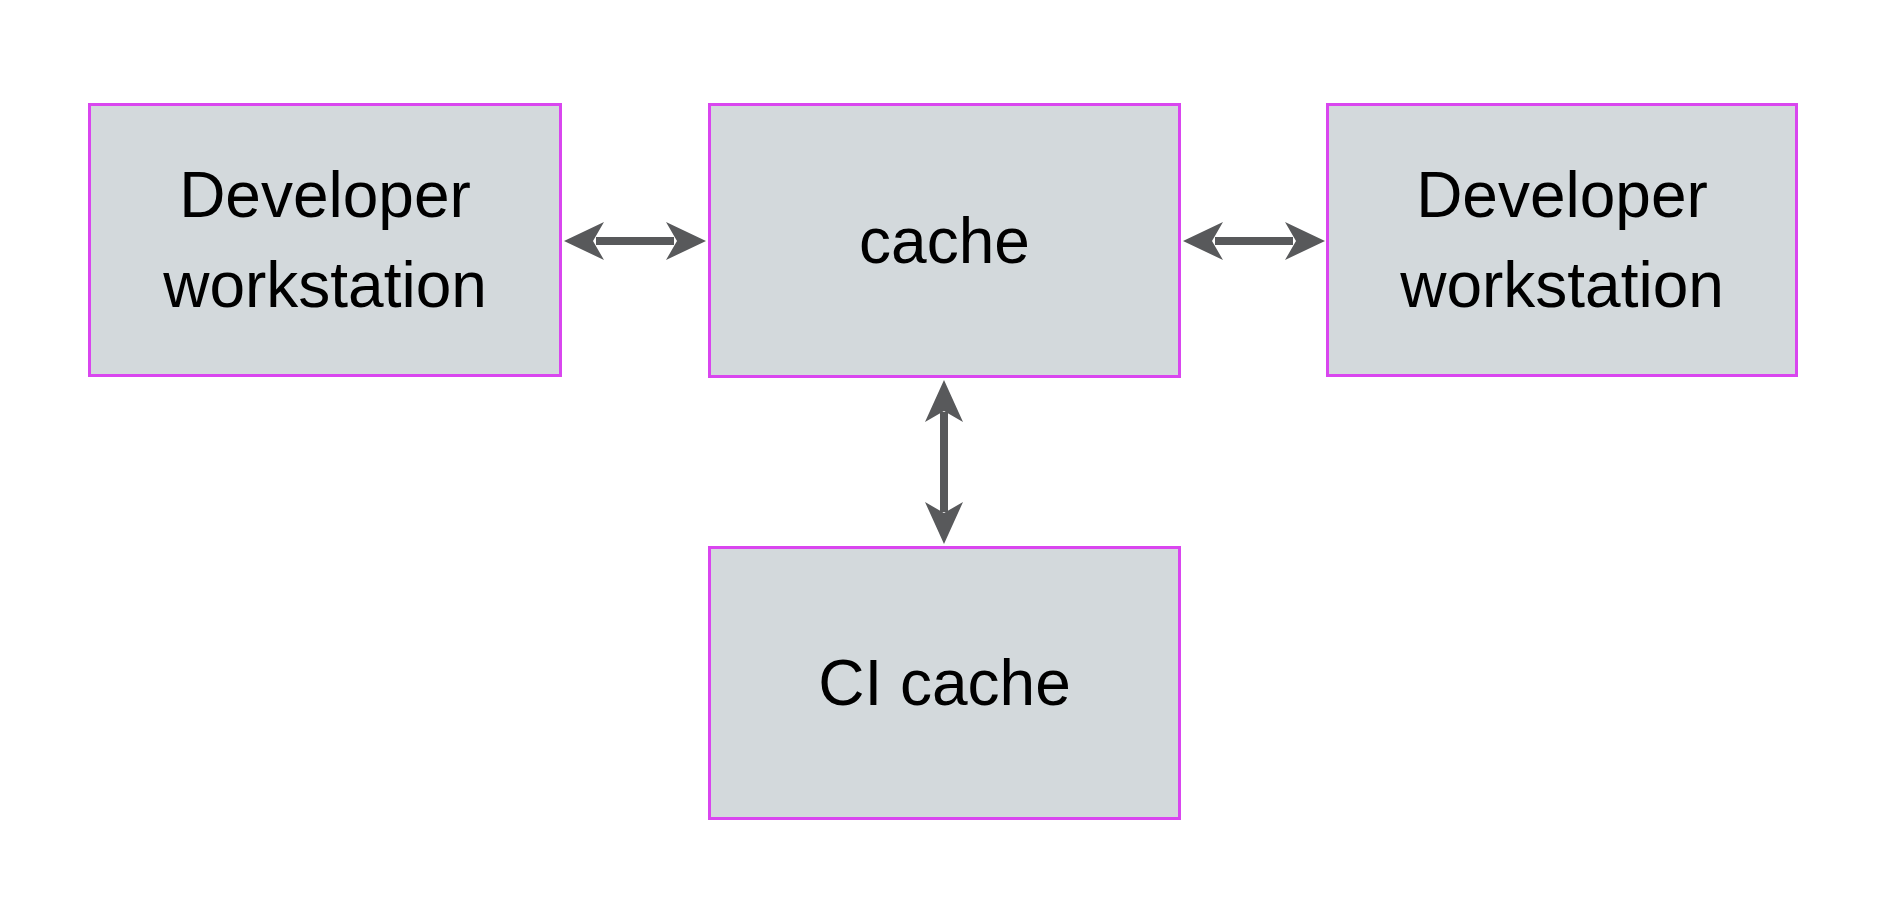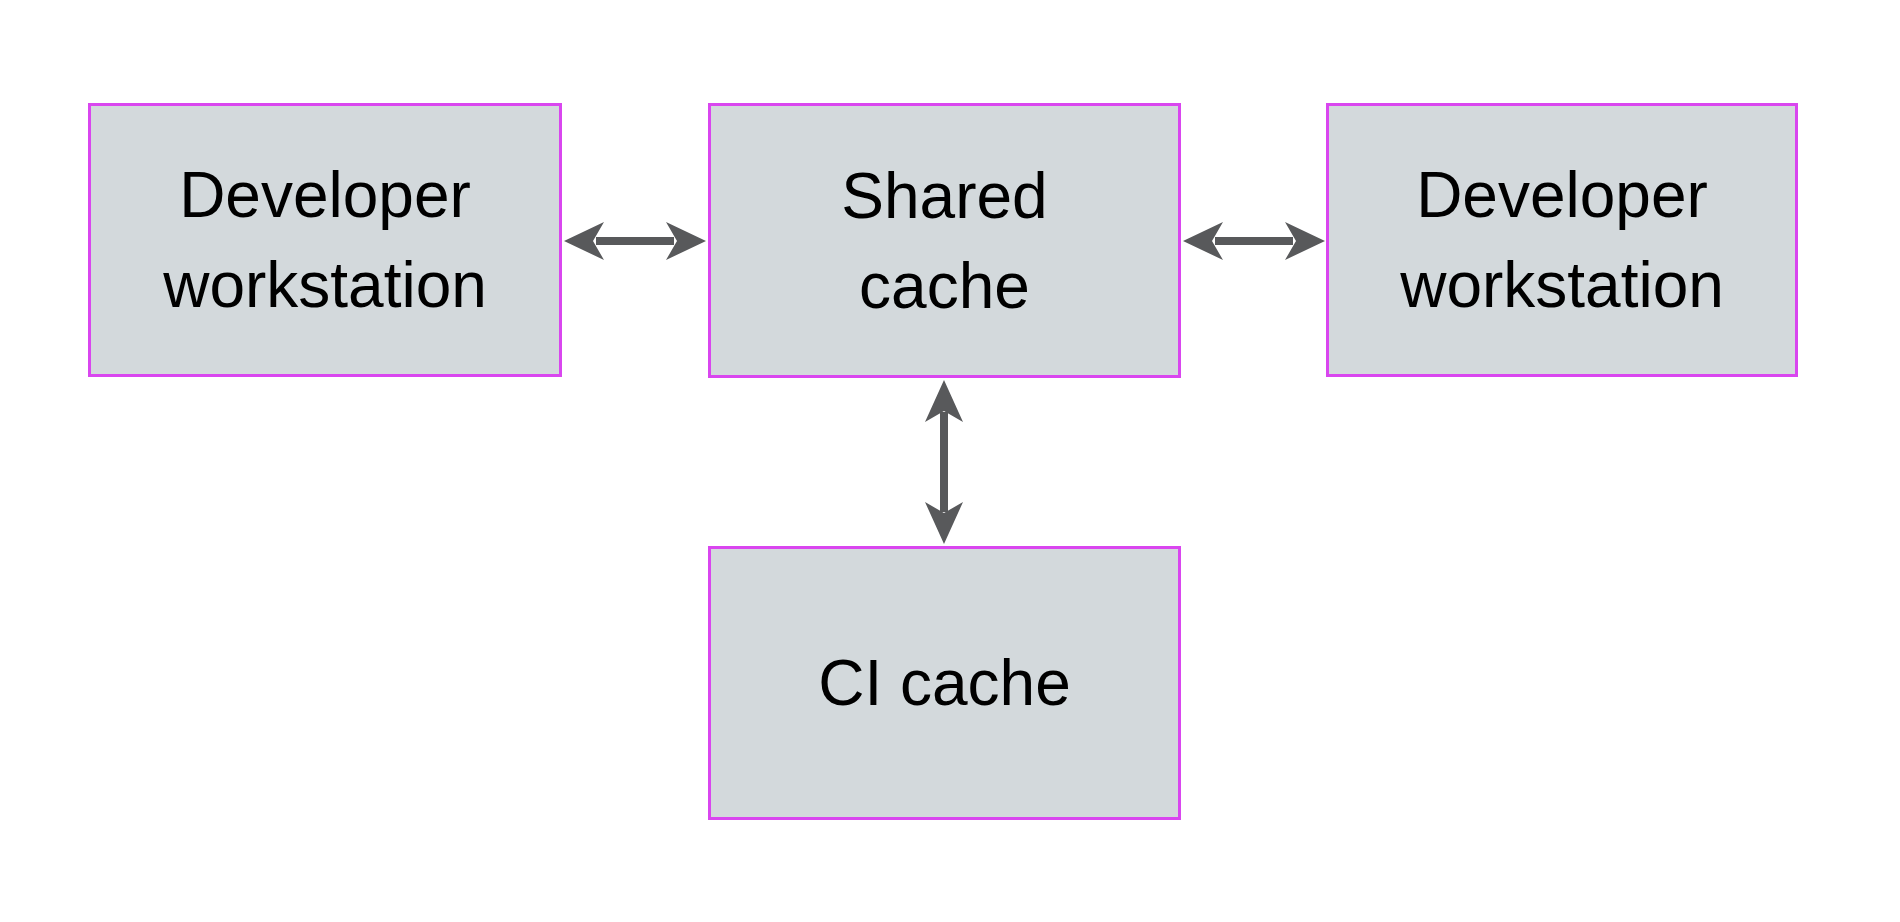--- a/index.html
+++ b/index.html
@@ -52,21 +52,20 @@
 <body>
 
 <div class="canvas">
 
   <div class="node" id="node-dev-left">
     <span class="line">Developer</span>
     <span class="line">workstation</span>
   </div>
 
   <div class="node" id="node-cache">
-    <span class="line">Shared</span>
     <span class="line">cache</span>
   </div>
 
   <div class="node" id="node-dev-right">
     <span class="line">Developer</span>
     <span class="line">workstation</span>
   </div>
 
   <div class="node" id="node-ci">
     <span class="line">CI cache</span>

